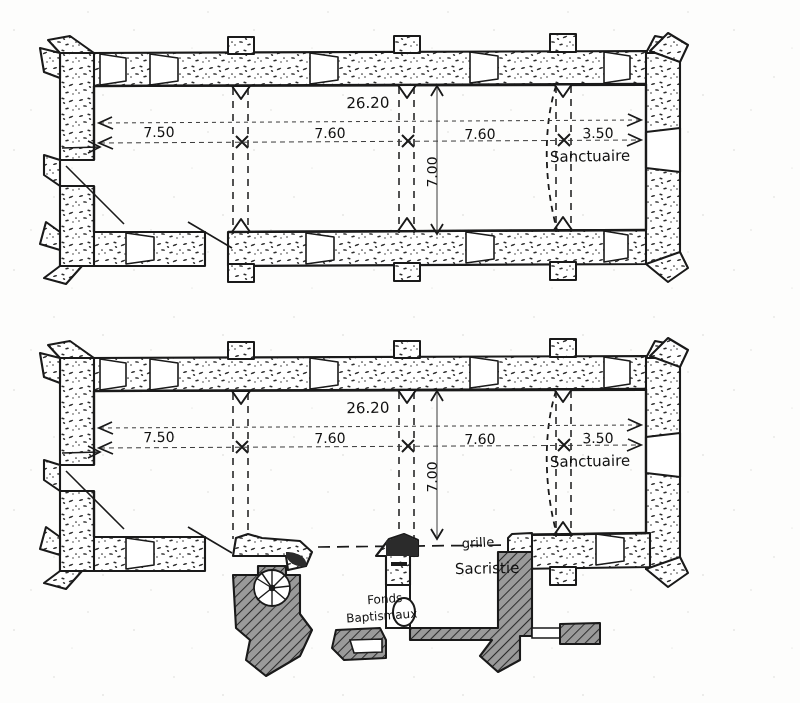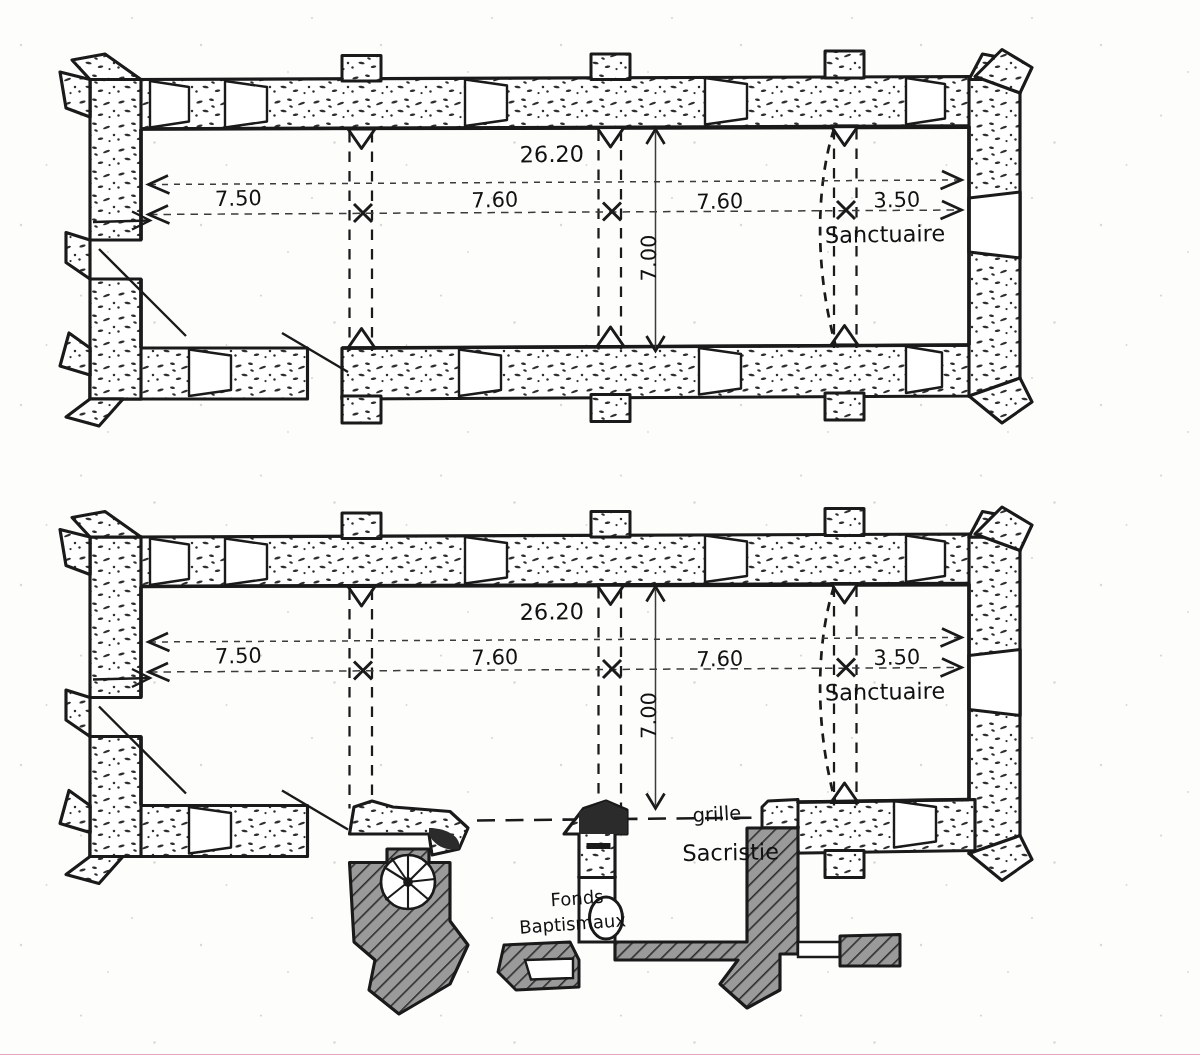--- a/index.html
+++ b/index.html
@@ -2,21 +2,21 @@
 <html><head>
 <meta charset="utf-8">
 <title>Plan</title>
 <style>
   html,body{margin:0;padding:0;background:#ffffff;}
   body{
     width:800px;height:703px;overflow:hidden;
     font-family:"DejaVu Sans", sans-serif;
     background:#fdfdfc;
   }
-  #sheet{position:relative;width:800px;height:703px;background:#be185d;text-decoration:underline;}
+  #sheet{position:relative;width:800px;height:703px;background:#0369a1;text-decoration:underline;}
   svg{display:block;}
   .lbl{font-family:"DejaVu Sans", sans-serif;fill:#111;}
 </style>
 </head>
 <body>
 
 <div id="sheet">
 <svg width="800" height="703" viewBox="0 0 800 703" xmlns="http://www.w3.org/2000/svg">
 
   <defs>

